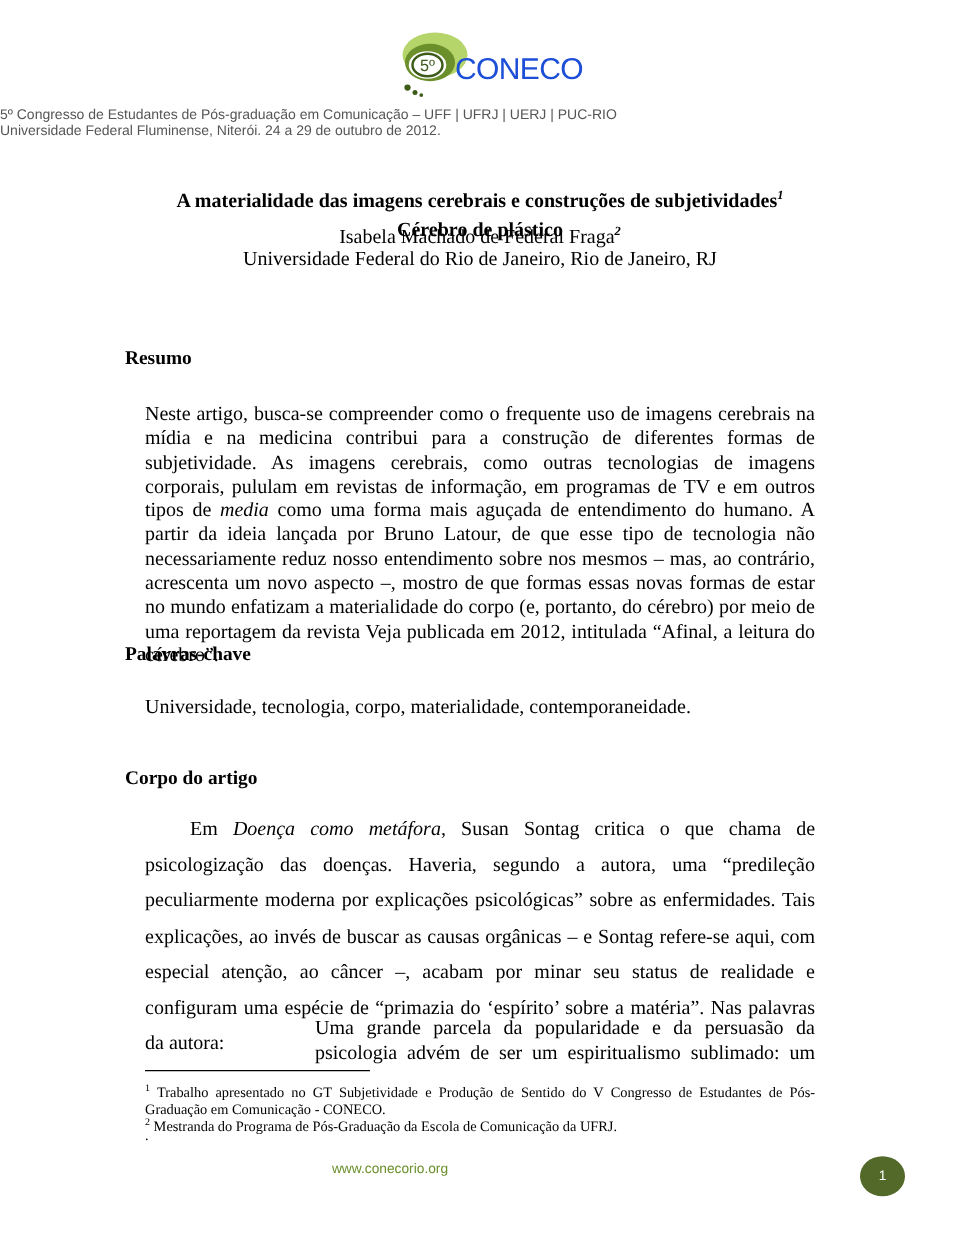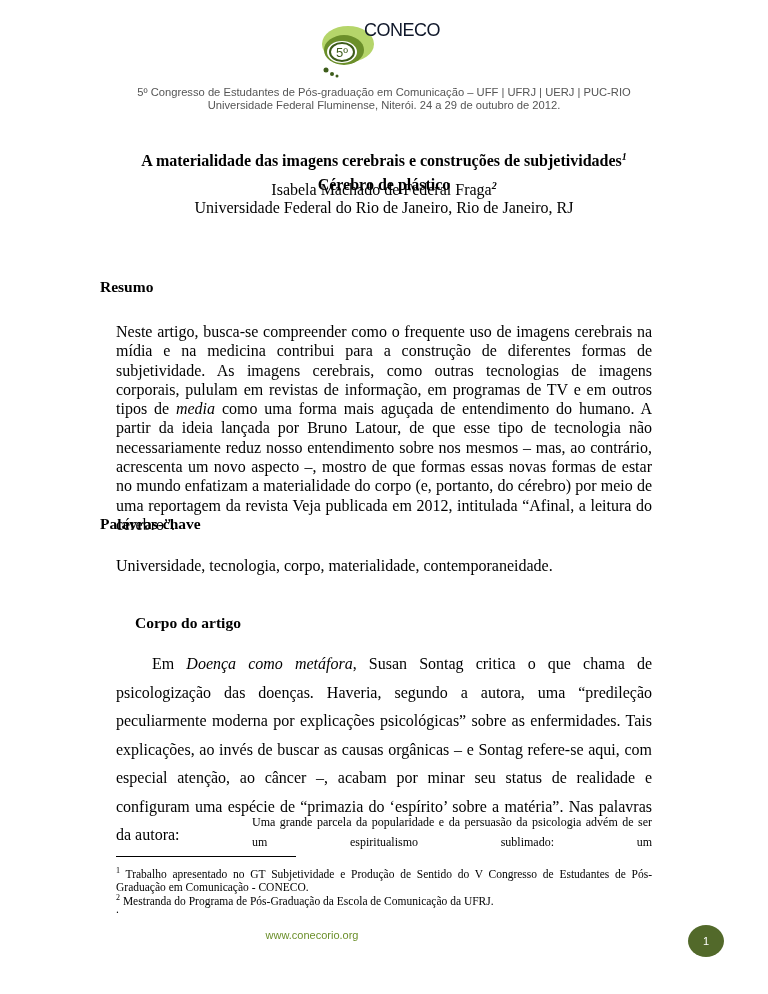--- a/index.html
+++ b/index.html
@@ -1,28 +1,28 @@
 <!DOCTYPE html>
 <html><head>
 <meta charset="utf-8">
 <style>
   html, body { margin: 0; padding: 0; background: #ffffff; }
   body { width: 768px; height: 994px; position: relative; overflow: hidden; font-family: "Liberation Serif", serif; color: #000; }
   .logo { position: absolute; left: 316px; top: 20px; width: 140px; height: 62px; }
-  .logo-text-1 { position: absolute; left: 48px; top: 0; font-family: "Liberation Sans", sans-serif; font-size: 18px; color: #0f172a; letter-spacing: -0.5px; }
+  .logo-text-1 { position: absolute; left: 48px; top: 22px; font-family: "Liberation Sans", sans-serif; font-size: 24px; color: #1d4ed8; letter-spacing: -0.5px; }
   .logo-text-2 { position: absolute; left: 52px; top: 31px; font-family: "Liberation Sans", sans-serif; font-size: 17px; color: #8cc63f; letter-spacing: 0.5px; }
-  .header-line { position: absolute; left: 0; width: 768px; text-align: center; font-family: "Liberation Sans", sans-serif; font-size: 11.2px; color: #555; }
+  .header-line { position: absolute; left: 0; width: 768px; font-family: "Liberation Sans", sans-serif; font-size: 11.2px; color: #555; }
   .title { position: absolute; left: 0; width: 768px; text-align: center; font-weight: bold; font-size: 16px; }
   .title sup { font-style: italic; font-size: 10px; }
   .author { position: absolute; left: 0; width: 768px; text-align: center; font-size: 16px; }
   .author sup { font-weight: bold; font-style: italic; font-size: 10px; }
   .heading { position: absolute; left: 100px; font-weight: bold; font-size: 15.5px; }
   .para { position: absolute; left: 116px; width: 536px; font-size: 16px; text-align: justify; line-height: 19.3px; }
   .body-para { position: absolute; left: 116px; width: 536px; font-size: 16px; text-align: justify; line-height: 28.5px; text-indent: 36px; }
-  .quote { position: absolute; left: 252px; width: 400px; font-size: 12px; text-align: justify; line-height: 19.5px; }
+  .quote { position: absolute; left: 252px; width: 400px; font-size: 16px; text-align: justify; line-height: 19.5px; }
   .fn-rule { position: absolute; left: 116px; top: 856px; width: 180px; border-top: 1px solid #000; }
   .footnote { position: absolute; left: 116px; width: 536px; font-size: 11.5px; text-align: justify; line-height: 13.5px; }
   .footnote sup { font-size: 8px; }
   .footer-url { position: absolute; left: 0; top: 929px; width: 624px; text-align: center; font-family: "Liberation Sans", sans-serif; font-size: 11px; color: #6b8f2a; }
   .page-num { position: absolute; left: 688px; top: 925px; width: 36px; height: 32px; border-radius: 50%; background: #52692a; color: #fff; font-family: "Liberation Sans", sans-serif; font-size: 11px; display: flex; align-items: center; justify-content: center; }
   .just-last { text-align-last: justify; }
 </style>
 </head>
 <body>
 
@@ -48,21 +48,21 @@
 
 <div class="author" style="top:180px;"><span>Isabela Machado de Federal Fraga</span><sup>2</sup></div>
 <div class="author" style="top:199px;">Universidade Federal do Rio de Janeiro, Rio de Janeiro, RJ</div>
 
 <div class="heading" style="top:278px;">Resumo</div>
 <div class="para" style="top:322px;"><span>Neste artigo, busca-se compreender como o frequente uso de imagens cerebrais na mídia e na medicina contribui para a construção de diferentes formas de subjetividade. As imagens cerebrais, como outras tecnologias de imagens corporais, pululam em revistas de informação, em programas de TV e em outros tipos de </span><i>media</i><span> como uma forma mais aguçada de entendimento do humano. A partir da ideia lançada por Bruno Latour, de que esse tipo de tecnologia não necessariamente reduz nosso entendimento sobre nos mesmos – mas, ao contrário, acrescenta um novo aspecto –, mostro de que formas essas novas formas de estar no mundo enfatizam a materialidade do corpo (e, portanto, do cérebro) por meio de uma reportagem da revista Veja publicada em 2012, intitulada “Afinal, a leitura do cérebro”.</span></div>
 
 <div class="heading" style="top:515px;">Palavras-chave</div>
 <div class="para" style="top:556px;">Universidade, tecnologia, corpo, materialidade, contemporaneidade.</div>
 
-<div class="heading" style="top:614px;margin-left:35px;">Corpo do artigo</div>
+<div class="heading" style="top:614px;">Corpo do artigo</div>
 <div class="body-para" style="top:650px;"><span>Em </span><i>Doença como metáfora</i><span>, Susan Sontag critica o que chama de psicologização das doenças. Haveria, segundo a autora, uma “predileção peculiarmente moderna por explicações psicológicas” sobre as enfermidades. Tais explicações, ao invés de buscar as causas orgânicas – e Sontag refere-se aqui, com especial atenção, ao câncer –, acabam por minar seu status de realidade e configuram uma espécie de “primazia do ‘espírito’ sobre a matéria”. Nas palavras da autora:</span></div>
 <div class="quote just-last" style="top:813px;">Uma grande parcela da popularidade e da persuasão da psicologia advém de ser um espiritualismo sublimado: um</div>
 
 <div class="fn-rule"></div>
 <div class="footnote" style="top:864px;"><sup>1</sup> <span>Trabalho apresentado no GT Subjetividade e Produção de Sentido do V Congresso de Estudantes de Pós-Graduação em Comunicação - CONECO.</span></div>
 <div class="footnote" style="top:891px;"><sup>2</sup> <span>Mestranda do Programa de Pós-Graduação da Escola de Comunicação da UFRJ.</span></div>
 <div class="footnote" style="top:903px;">.</div>
 
 <div class="footer-url">www.conecorio.org</div>
 <div class="page-num">1</div>

